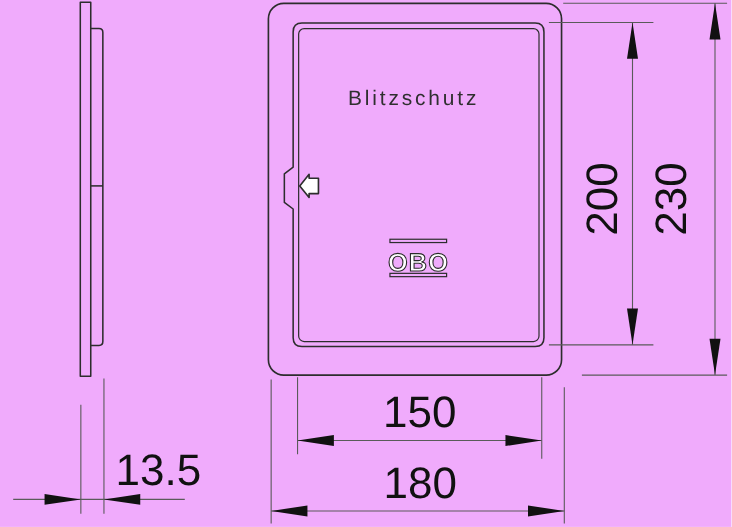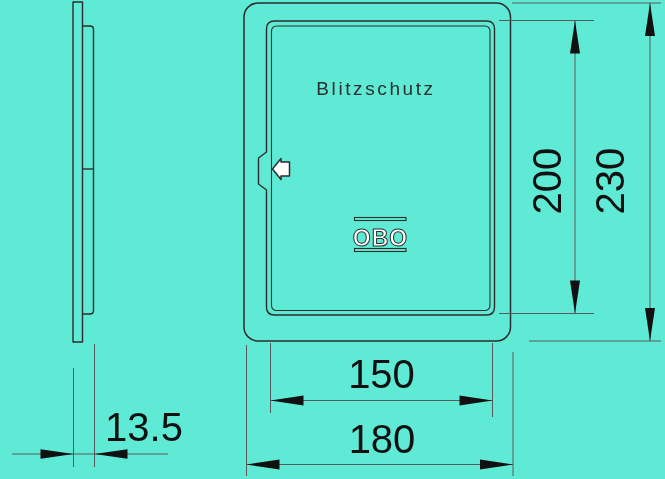--- a/index.html
+++ b/index.html
@@ -5,21 +5,21 @@
   html, body {
     margin: 0;
     padding: 0;
     background: #ffffff;
     font-family: "Liberation Sans", sans-serif;
   }
   .canvas-wrap {
     width: 665px;
     height: 479px;
     position: relative;
-    background: #5eead4;
+    background: #f0abfc;
     overflow: hidden;
   }
   svg text {
     font-family: "Liberation Sans", sans-serif;
   }
   .dim-label {
     font-size: 40px;
     fill: #111111;
   }
   .engraved-label {

